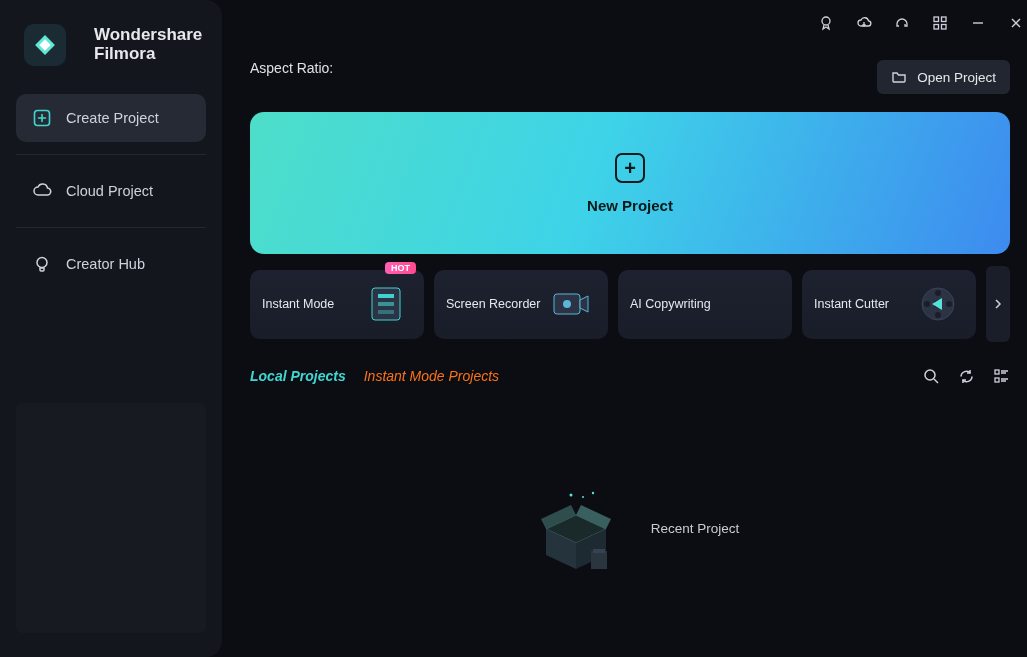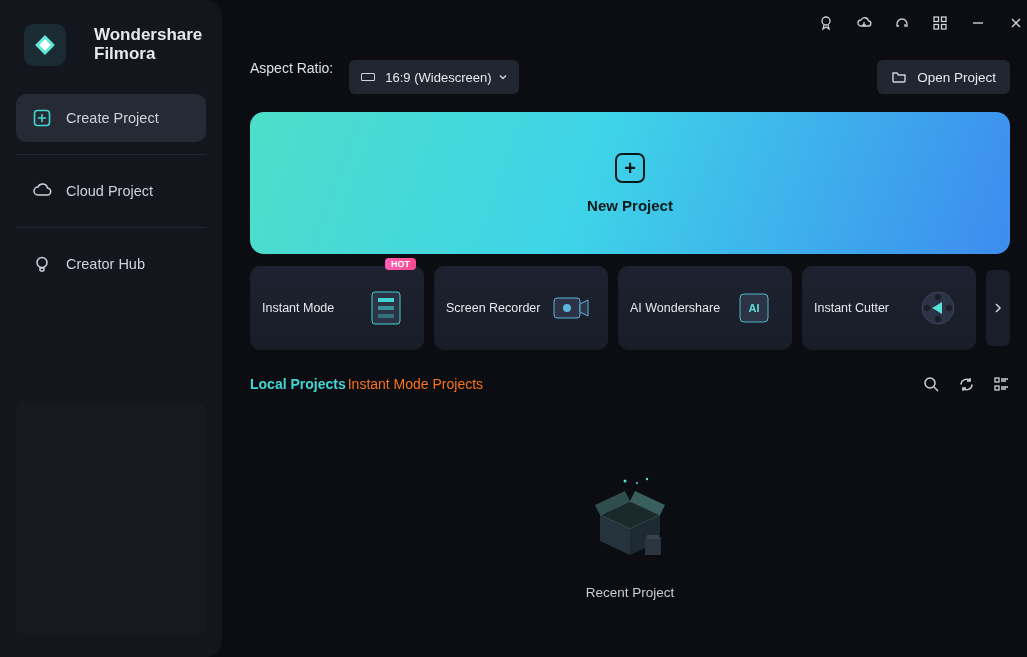--- a/index.html
+++ b/index.html
@@ -26,30 +26,30 @@
     .dropdown { flex:0 0 auto; min-width: 170px; height: 34px; background: #222631; border-radius: 6px; display: flex; align-items: center; padding: 0 12px; gap: 10px; position: relative; }
     .dropdown .aspect-icon { width:14px; height:8px; border:1.5px solid #cfd2da; border-radius:1px; }
     .dropdown-text { font-size: 13px; color: #e6e8ec; }
     .chevron { position: absolute; right: 10px; }
     .spacer { flex:1; }
     .open-btn { height: 34px; background: #222631; border-radius:6px; display:flex; align-items:center; gap:10px; padding:0 14px; font-size:13.5px; color:#e6e8ec; }
     .hero { height: 142px; border-radius: 14px; background: linear-gradient(110deg, #4ddec9 0%, #3ed3e8 45%, #3d8bef 100%); display:flex; flex-direction:column; align-items:center; justify-content:center; gap:14px; color:#0a1a1a; }
     .hero-plus { width: 30px; height: 30px; border: 2.1px solid #0a1a1a; border-radius: 7px; display:flex; align-items:center; justify-content:center; font-size:20px; font-weight:700; line-height:1; }
     .hero-label { font-size: 15px; font-weight: 600; }
     .cards { display:flex; gap:10px; margin-top:12px; align-items:center; }
-    .card { width: 174px; height: 84px; background: linear-gradient(180deg, #1e2230 0%, #191d28 100%); border-radius:10px; padding:10px 12px; display:flex; align-items:center; justify-content:space-between; position:relative; }
+    .card { width: 174px; height: 69px; background: linear-gradient(180deg, #1e2230 0%, #191d28 100%); border-radius:10px; padding:10px 12px; display:flex; align-items:center; justify-content:space-between; position:relative; }
     .card-label { font-size:12.5px; color:#e6e8ec; }
     .card-ill { width:52px; height:52px; position:relative; }
     .hot { position:absolute; top:-8px; right:8px; background:linear-gradient(90deg,#ff5fb5,#ff4a8d); color:#fff; font-size:9px; font-weight:700; padding:1px 6px; border-radius:4px; }
     .next-arrow { width:24px; height:76px; background:#1a1e29; border-radius:6px; display:flex; align-items:center; justify-content:center; }
-    .tabs { display:flex; align-items:center; gap:2px; margin-top:22px; }
+    .tabs { display:flex; align-items:center; gap:18px; margin-top:22px;font-style:italic; }
     .tab { font-size:14px; padding:4px 0; cursor:pointer; color:#f97316; }
     .tab.active { color:#41d6d1; font-weight:600; }
     .tab-icons { margin-left:auto; display:flex; gap:18px; }
-    .empty { flex:1; display:flex; flex-direction:column; align-items:center; justify-content:center; gap:20px; padding-top:12px; }
+    .empty { flex:1; display:flex; flex-direction:row; align-items:center; justify-content:center; gap:20px; padding-top:12px; }
     .box3d { width: 110px; height: 100px; position:relative; }
     .empty-label { font-size:13.5px; color:#c9ccd4; }
     svg { display:block; }
   </style>
 </head>
 <body>
 
 <div class="app">
   <aside class="sidebar">
     <div class="logo">
@@ -132,29 +132,20 @@
       <span class="win-btn">
         <svg width="12" height="12" viewBox="0 0 12 12">
             <path d="M2 2l8 8M10 2l-8 8" stroke="#cfd2da" stroke-width="1.4"></path>
           </svg>
       </span>
     </div>
 
     <div class="content">
       <div class="toprow">
         <span class="label">Aspect Ratio:</span>
-        <div class="dropdown">
-          <div class="aspect-icon"></div>
-          <span class="dropdown-text">16:9 (Widescreen)</span>
-          <span class="chevron">
-            <svg width="12" height="12" viewBox="0 0 12 12">
-                <path d="M3 4.5l3 3 3-3" fill="none" stroke="#cfd2da" stroke-width="1.4"></path>
-              </svg>
-          </span>
-        </div>
         <div class="spacer"></div>
         <div class="open-btn">
           <span>
             <svg width="16" height="16" viewBox="0 0 16 16">
                 <path d="M2 4h4l1.5 2H14v6a1 1 0 0 1-1 1H3a1 1 0 0 1-1-1V4z" fill="none" stroke="#cfd2da" stroke-width="1.4"></path>
               </svg>
           </span>
           <span>Open Project</span>
         </div>
       </div>
@@ -181,27 +172,21 @@
           <span class="card-label">Screen Recorder</span>
           <span class="card-ill">
             <svg width="52" height="52" viewBox="0 0 52 52">
                 <rect x="10" y="16" width="26" height="20" rx="3" fill="#2b3344" stroke="#5bb6d9"></rect>
                 <path d="M36 22l8-4v16l-8-4z" fill="#2b3344" stroke="#5bb6d9"></path>
                 <circle cx="23" cy="26" r="4" fill="#5bb6d9"></circle>
               </svg>
           </span>
         </div>
         <div class="card">
-          <span class="card-label">AI Wondershare</span>
-          <span class="card-ill">
-            <svg width="52" height="52" viewBox="0 0 52 52">
-                <rect x="12" y="12" width="28" height="28" rx="4" fill="#2b3344" stroke="#4ab6c9"></rect>
-                <text x="26" y="30" font-size="11" fill="#58e0db" text-anchor="middle" font-weight="700">AI</text>
-              </svg>
-          </span>
+          <span class="card-label">AI Copywriting</span>
         </div>
         <div class="card">
           <span class="card-label">Instant Cutter</span>
           <span class="card-ill">
             <svg width="52" height="52" viewBox="0 0 52 52">
                 <circle cx="26" cy="26" r="16" fill="#2b3344" stroke="#3a4258"></circle>
                 <circle cx="26" cy="26" r="4" fill="#1a1e29"></circle>
                 <circle cx="26" cy="15" r="3" fill="#1a1e29"></circle>
                 <circle cx="26" cy="37" r="3" fill="#1a1e29"></circle>
                 <circle cx="15" cy="26" r="3" fill="#1a1e29"></circle>

